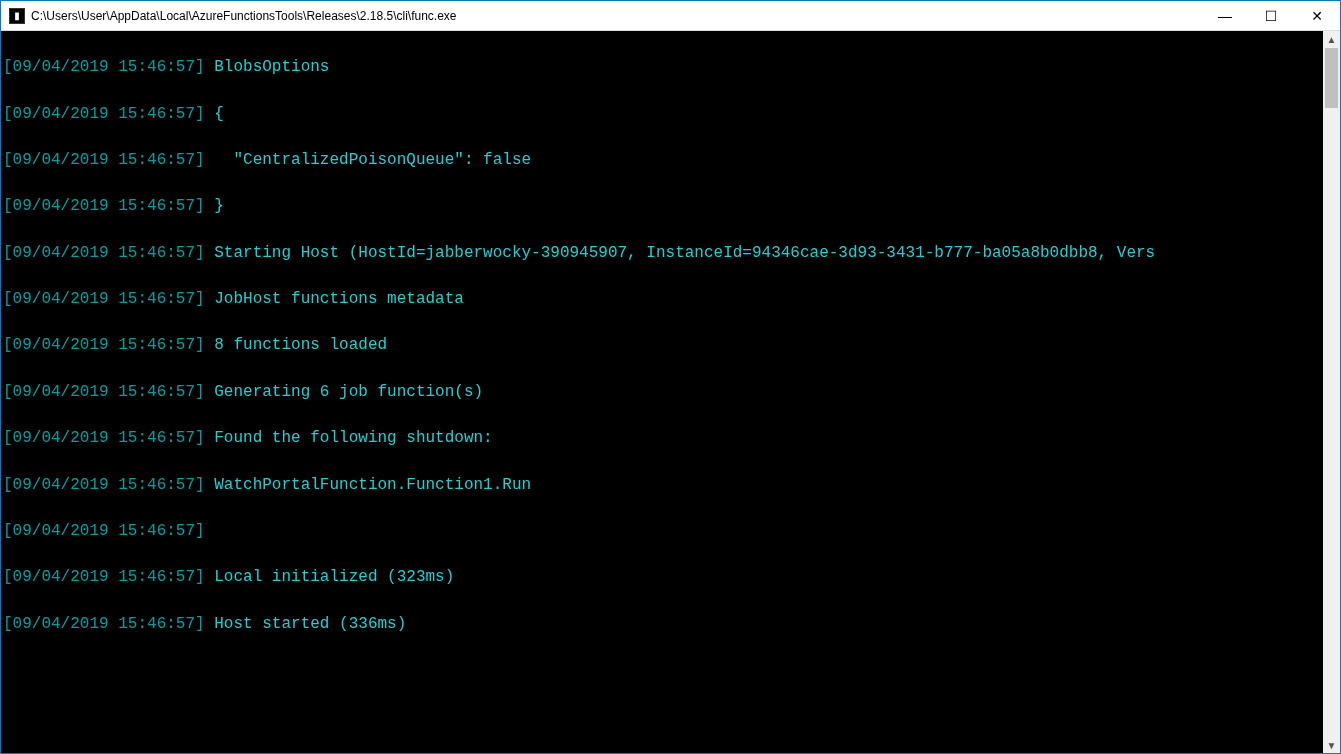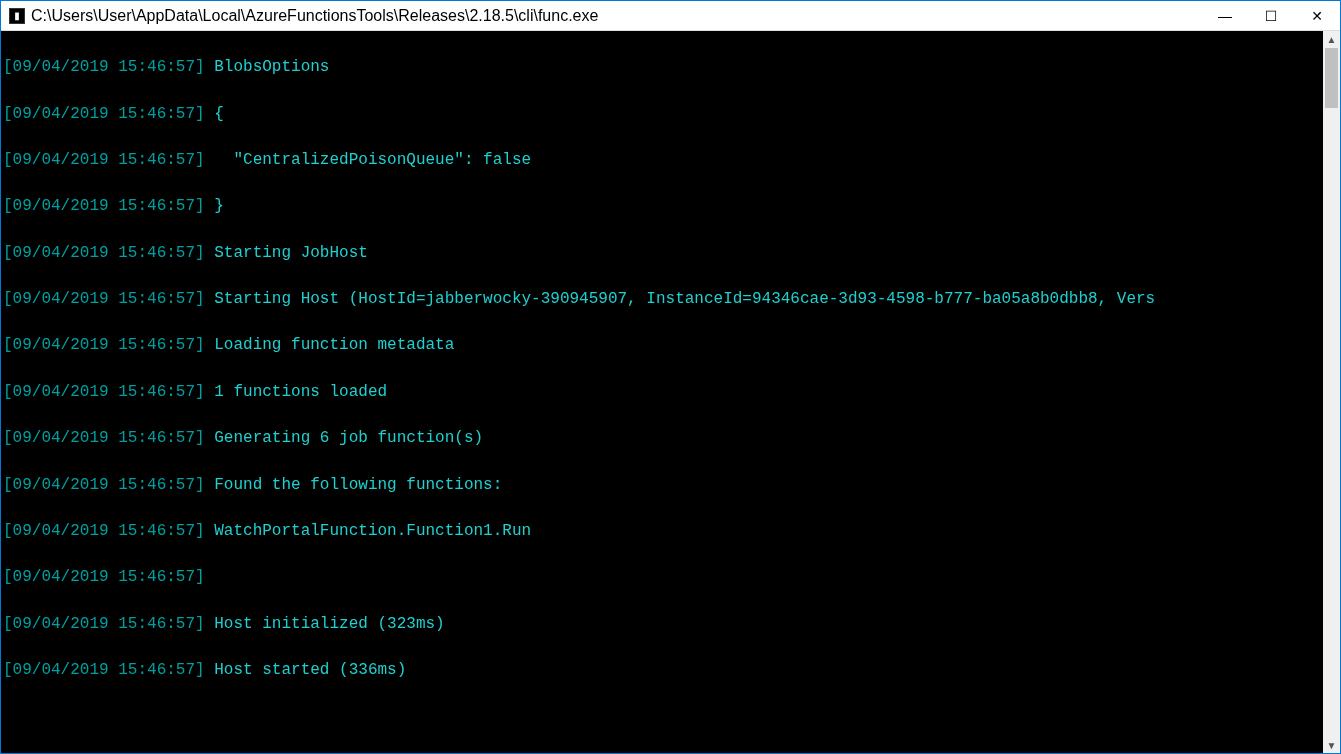--- a/index.html
+++ b/index.html
@@ -26,21 +26,21 @@
     margin: 0 6px 0 8px;
     display: inline-flex;
     align-items: center;
     justify-content: center;
     font-size: 10px;
     border: 1px solid #333;
     background: #000;
     color: #fff;
   }
   .titlebar .title {
-    font-size: 16px;
+    font-size: 12px;
     color: #000;
     flex: 1;
     white-space: nowrap;
     overflow: hidden;
   }
   .winbtns { display: flex; height: 100%; }
   .winbtn {
     width: 46px;
     display: flex;
     align-items: center;
@@ -96,29 +96,28 @@
     <div class="winbtn close">✕</div>
   </div>
 </div>
 
 <div class="console-wrap">
 <div class="console">
 <span class="line"><span class="ts">[09/04/2019 15:46:57]</span> <span class="cyan">BlobsOptions</span></span>
 <span class="line"><span class="ts">[09/04/2019 15:46:57]</span> <span class="cyan">{</span></span>
 <span class="line"><span class="ts">[09/04/2019 15:46:57]</span> <span class="cyan">  "CentralizedPoisonQueue": false</span></span>
 <span class="line"><span class="ts">[09/04/2019 15:46:57]</span> <span class="cyan">}</span></span>
-<span class="line"><span class="ts">[09/04/2019 15:46:57]</span> <span class="cyan">Starting JobHost</span></span>
-<span class="line"><span class="ts">[09/04/2019 15:46:57]</span> <span class="cyan">Starting Host (HostId=jabberwocky-390945907, InstanceId=94346cae-3d93-4598-b777-ba05a8b0dbb8, Vers</span></span>
-<span class="line"><span class="ts">[09/04/2019 15:46:57]</span> <span class="cyan">Loading function metadata</span></span>
-<span class="line"><span class="ts">[09/04/2019 15:46:57]</span> <span class="cyan">1 functions loaded</span></span>
+<span class="line"><span class="ts">[09/04/2019 15:46:57]</span> <span class="cyan">Starting Host (HostId=jabberwocky-390945907, InstanceId=94346cae-3d93-3431-b777-ba05a8b0dbb8, Vers</span></span>
+<span class="line"><span class="ts">[09/04/2019 15:46:57]</span> <span class="cyan">JobHost functions metadata</span></span>
+<span class="line"><span class="ts">[09/04/2019 15:46:57]</span> <span class="cyan">8 functions loaded</span></span>
 <span class="line"><span class="ts">[09/04/2019 15:46:57]</span> <span class="cyan">Generating 6 job function(s)</span></span>
-<span class="line"><span class="ts">[09/04/2019 15:46:57]</span> <span class="cyan">Found the following functions:</span></span>
+<span class="line"><span class="ts">[09/04/2019 15:46:57]</span> <span class="cyan">Found the following shutdown:</span></span>
 <span class="line"><span class="ts">[09/04/2019 15:46:57]</span> <span class="cyan">WatchPortalFunction.Function1.Run</span></span>
 <span class="line"><span class="ts">[09/04/2019 15:46:57]</span> <span class="cyan"></span></span>
-<span class="line"><span class="ts">[09/04/2019 15:46:57]</span> <span class="cyan">Host initialized (323ms)</span></span>
+<span class="line"><span class="ts">[09/04/2019 15:46:57]</span> <span class="cyan">Local initialized (323ms)</span></span>
 <span class="line"><span class="ts">[09/04/2019 15:46:57]</span> <span class="cyan">Host started (336ms)</span></span>
 
 
 
 
 
 
 
 
 

